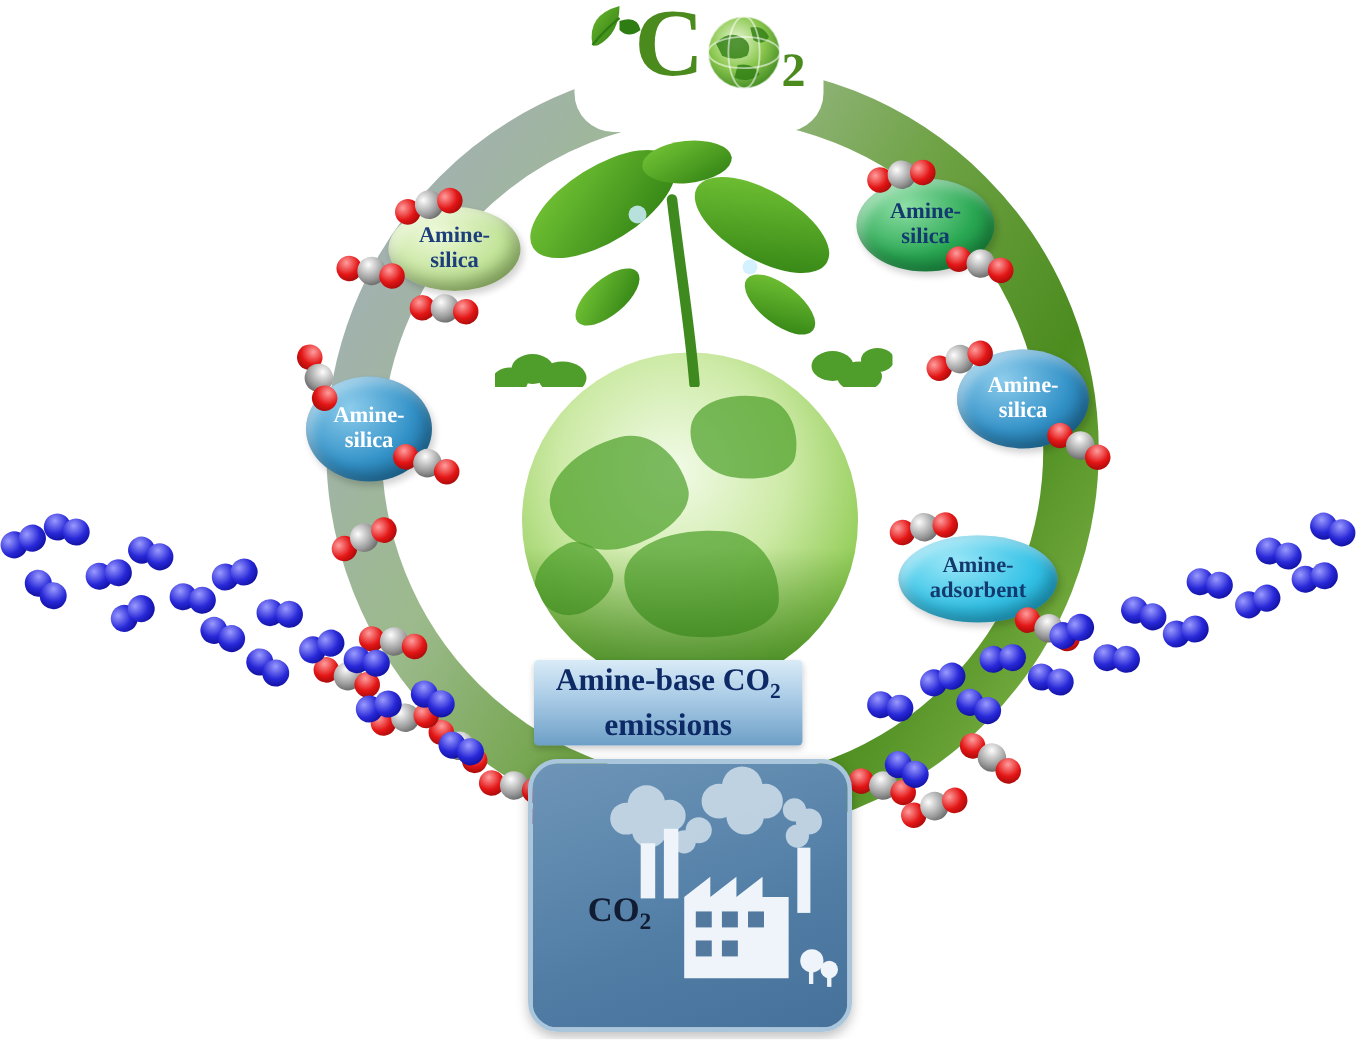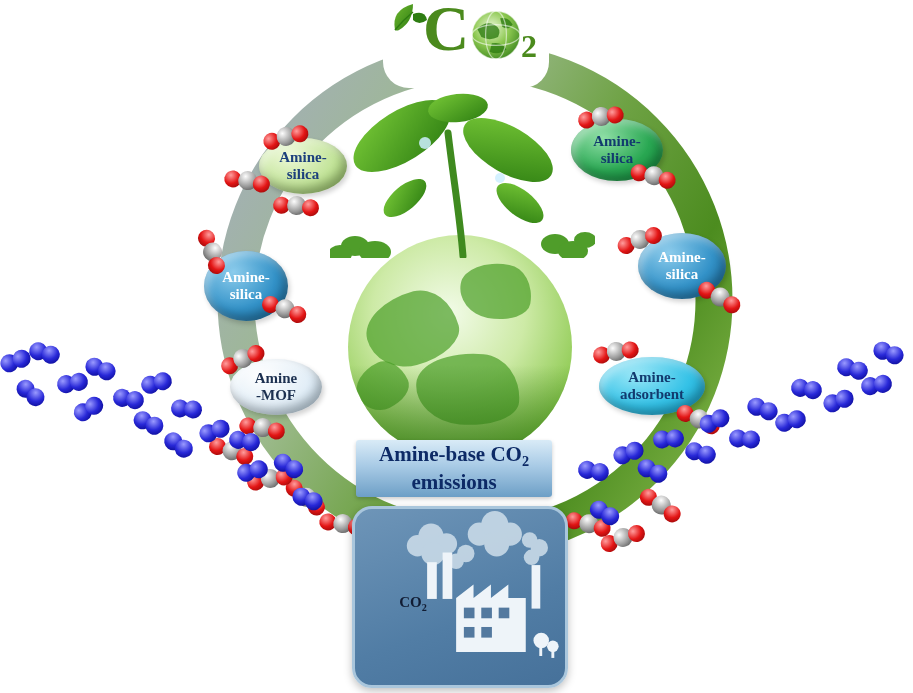--- a/index.html
+++ b/index.html
@@ -18,21 +18,21 @@
   }
   .globe-blob{position:absolute;background:#4a9e27;opacity:.7;border-radius:62% 38% 55% 45%/48% 62% 38% 52%;}
   .gb1{left:18px;top:58px;width:92px;height:72px;transform:rotate(-15deg);}
   .gb2{left:112px;top:28px;width:72px;height:56px;transform:rotate(10deg);}
   .gb3{left:68px;top:118px;width:104px;height:72px;transform:rotate(5deg);}
   .gb4{left:8px;top:128px;width:52px;height:46px;transform:rotate(-25deg);}
   .globe::after{content:"";position:absolute;left:0;bottom:0;width:100%;height:42%;
     background:linear-gradient(180deg,rgba(0,0,0,0) 0%,rgba(42,110,18,.75) 100%);}
   .plant-svg{position:absolute;left:330px;top:88px;}
   .banner{
-    position:absolute;left:356px;top:440px;width:196px;height:57px;border-radius:3px;
+    position:absolute;left:356px;top:440px;width:179px;height:57px;border-radius:3px;
     background:linear-gradient(180deg,#d9ebf7 0%,#a9cbe6 45%,#6d9fc6 100%);
     display:flex;flex-direction:column;align-items:center;justify-content:center;
     color:#0d2a66;font-weight:bold;font-size:21px;line-height:1.2;text-align:center;
     box-shadow:0 2px 4px rgba(0,0,0,.2);
   }
   .banner sub,.em-text sub{font-size:.68em;}
   
   .oval{
     position:absolute;border-radius:50%;display:flex;flex-direction:column;align-items:center;justify-content:center;
     font-weight:bold;font-size:15px;line-height:1.15;text-align:center;z-index:2;
@@ -72,21 +72,21 @@
   .logo-sub{position:absolute;left:138px;top:28px;font-size:32px;font-weight:bold;color:#4b8a1d;}
   
   .emissions{
     position:absolute;left:352px;top:506px;width:216px;height:182px;border-radius:20px;
     background:linear-gradient(160deg,#6e95b8 0%,#517da5 60%,#46719a 100%);
     border:3px solid #a9c6dc;box-sizing:border-box;z-index:4;
     box-shadow:0 3px 8px rgba(0,0,0,.25);
   }
   .factory-svg{position:absolute;left:0;top:0;}
   .em-text{position:absolute;left:6px;top:84px;width:104px;text-align:center;
-    color:#111c33;font-weight:bold;font-size:15px;line-height:1.25;}
+    color:#111c33;font-weight:bold;font-size:23px;line-height:1.25;}
 </style>
 </head>
 <body>
 
 <div class="canvas">
 
   <svg class="ring-svg" width="913" height="693" viewBox="0 0 913 693">
     <defs>
       <linearGradient id="ringGrad" x1="0" y1="0.2" x2="1" y2="0.8">
         <stop offset="0" stop-color="#a3b0b4"></stop>
@@ -145,24 +145,20 @@
     <span>silica</span>
   </div>
   <div class="oval oval-carbon">
     <span>Amine-</span>
     <span>silica</span>
   </div>
   <div class="oval oval-waste">
     <span>Amine-</span>
     <span>silica</span>
   </div>
-  <div class="oval oval-mof">
-    <span>Amine</span>
-    <span>-MOF</span>
-  </div>
   <div class="oval oval-composite">
     <span>Amine-</span>
     <span>adsorbent</span>
   </div>
 
   <div id="molecules">
       <div class="co2m" style="left: 263px; top: 125px; transform: rotate(-15deg);">
         <i class="o o1"></i>
         <i class="c"></i>
         <i class="o o2"></i>

